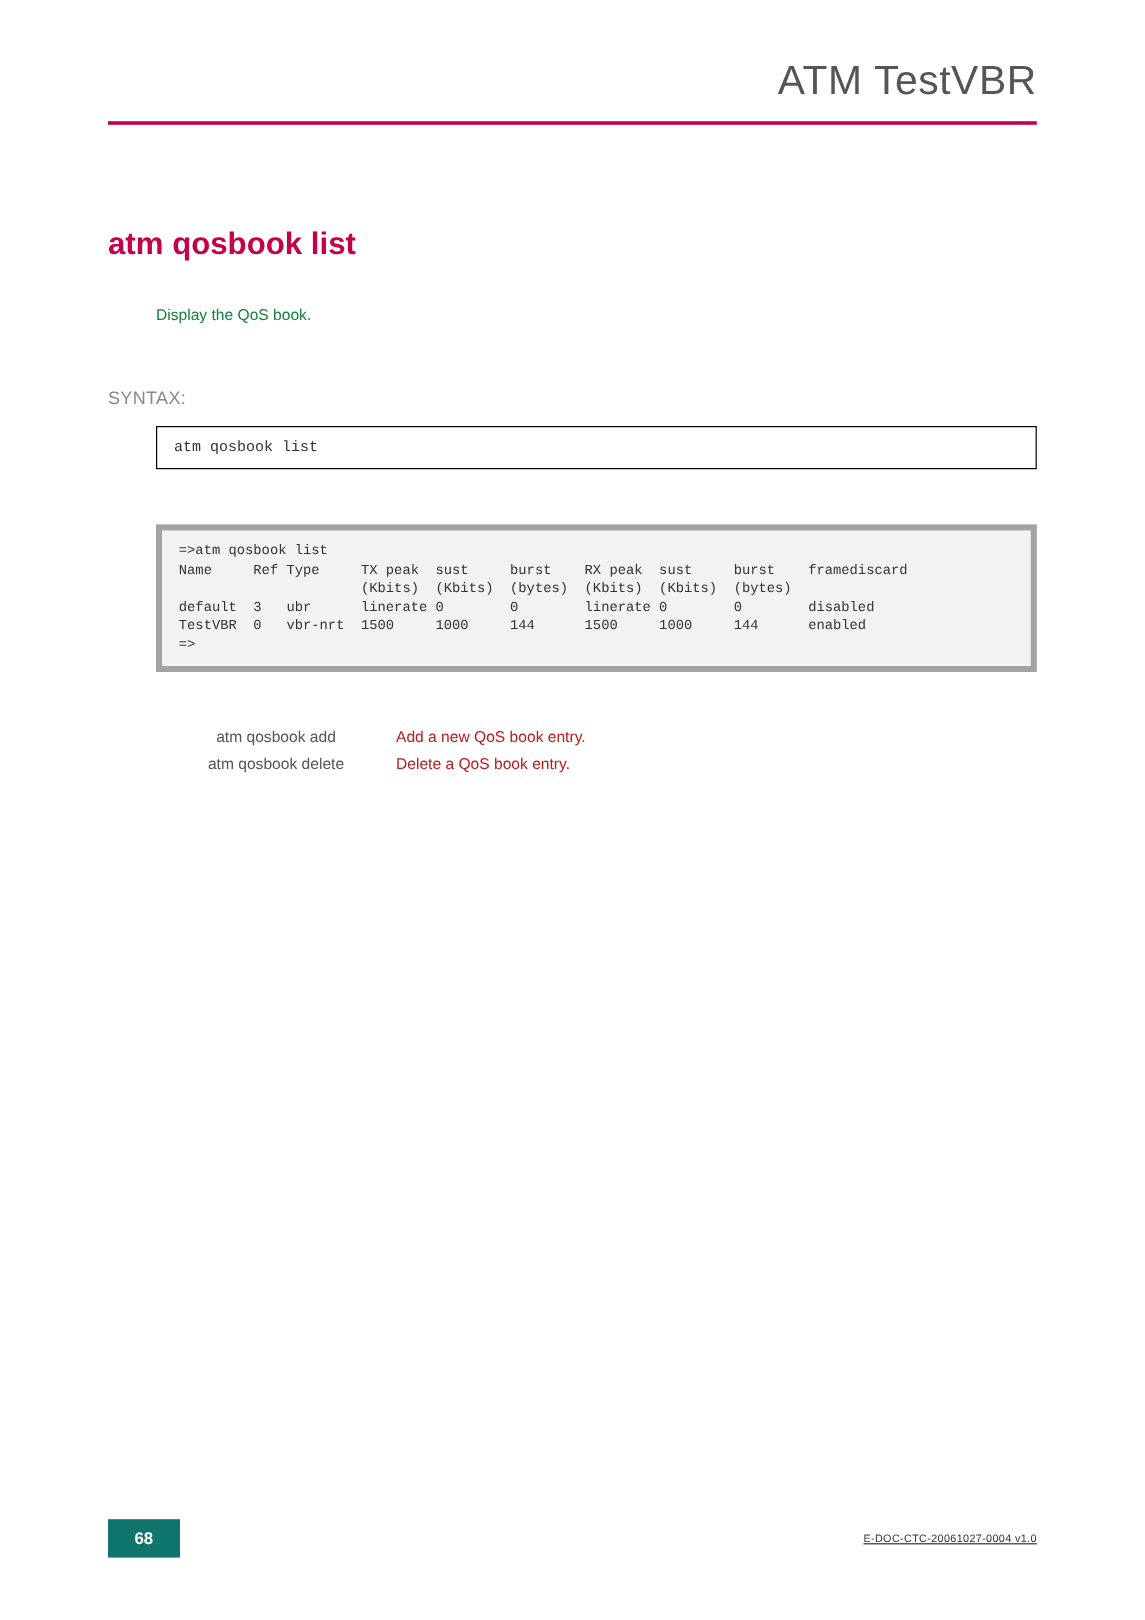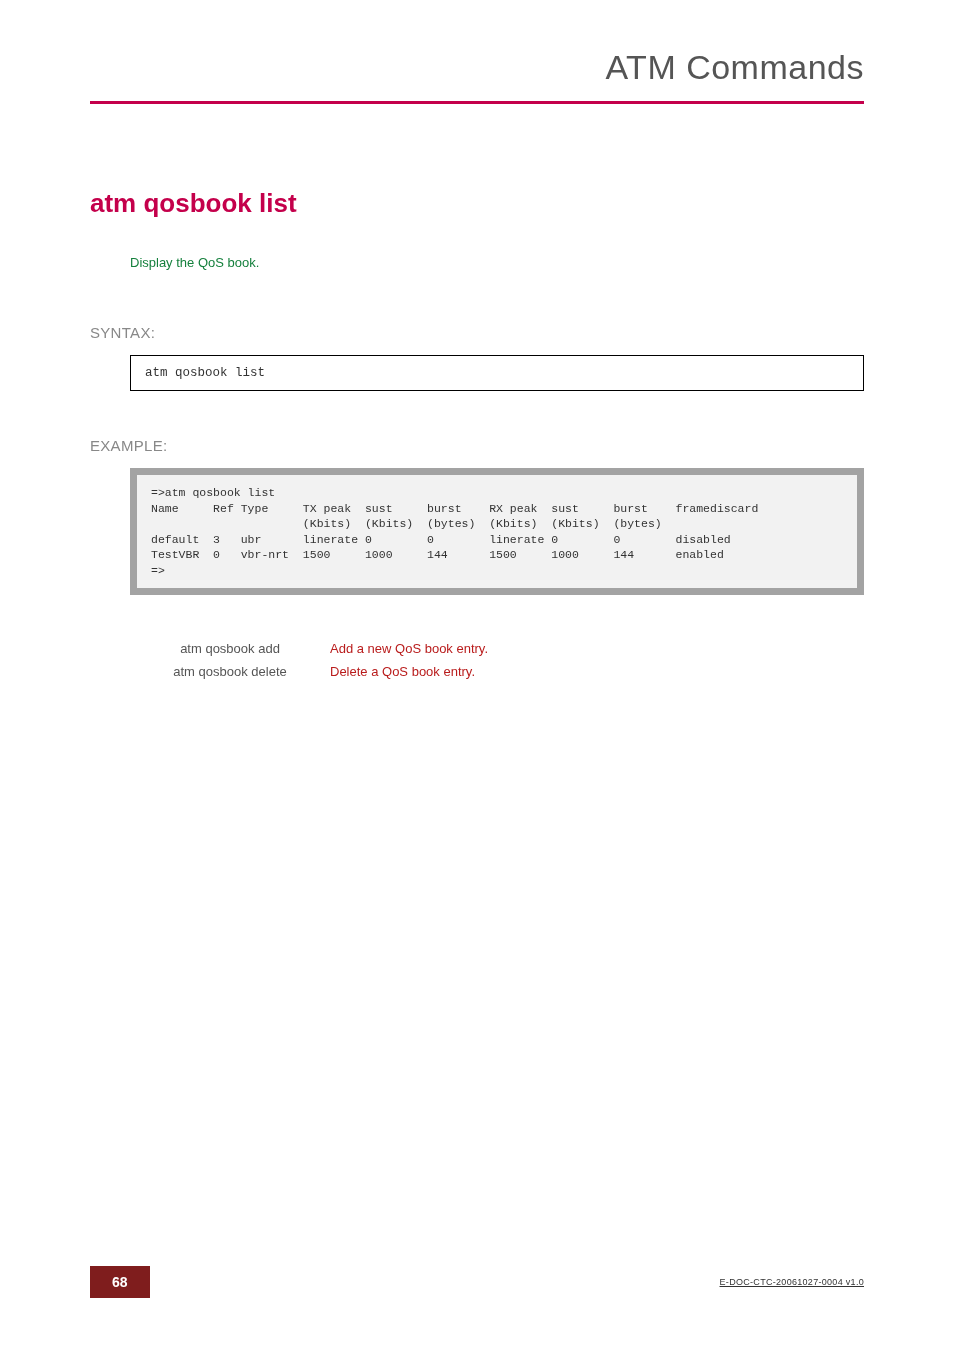--- a/index.html
+++ b/index.html
@@ -7,49 +7,48 @@
   .page { width: 954px; height: 1350px; position: relative; padding: 0; }
   .header { padding: 48px 90px 0 90px; }
   .header-title { text-align: right; font-size: 34px; color: #555; font-weight: 400; letter-spacing: 0.5px; }
   .header-rule { margin: 14px 90px 0 90px; height: 3px; background: #c4004b; }
   .content { padding: 84px 90px 0 90px; }
   .cmd-title { color: #c4004b; font-size: 26px; font-weight: bold; margin-bottom: 36px; }
   .indent { margin-left: 40px; }
   .intro { font-size: 13px; color: #15803d; margin-bottom: 54px; }
   .section-label { color: #888; font-size: 15px; font-weight: normal; letter-spacing: 0.3px; margin-bottom: 14px; }
   .code-box { border: 1px solid #000; background: #fff; padding: 10px 14px; font-family: "Courier New", Courier, monospace; font-size: 12.5px; color: #333; white-space: pre; overflow: hidden; margin-bottom: 46px; }
-  .example-box { border: 7px solid #a3a3a3; background: #f2f2f2; padding: 10px 14px; font-family: "Courier New", Courier, monospace; font-size: 11.5px; color: #333; white-space: pre; overflow: hidden; margin-bottom: 46px; line-height: 1.35; }
+  .example-box { border: 5px solid #a3a3a3; background: #f2f2f2; padding: 10px 14px; font-family: "Courier New", Courier, monospace; font-size: 11.5px; color: #333; white-space: pre; overflow: hidden; margin-bottom: 46px; line-height: 1.35; }
   .rel-table { margin-left: 40px; }
   .rel-row { display: flex; font-size: 13px; margin-bottom: 8px; text-align: center; }
   .rel-cmd { width: 200px; color: #555; }
   .rel-desc { color: #b91c1c; }
   .footer { position: absolute; bottom: 52px; left: 0; right: 0; display: flex; align-items: center; justify-content: space-between; padding: 0 90px; }
-  .page-num-box { background: #7f1d1d; color: #fff; font-weight: bold; font-size: 14px; padding: 8px 22px; }
+  .page-num-box { background: #0f766e; color: #fff; font-weight: bold; font-size: 14px; padding: 8px 22px; }
   .doc-id { font-size: 9px; color: #333; letter-spacing: 0.3px; text-decoration: underline; }
 </style>
 </head>
 <body>
 
 <div class="page">
 
   <div class="header">
-    <div class="header-title">ATM Commands</div>
+    <div class="header-title">ATM TestVBR</div>
   </div>
   <div class="header-rule"></div>
 
   <div class="content">
 
     <div class="cmd-title">atm qosbook list</div>
 
     <div class="intro indent">Display the QoS book.</div>
 
     <div class="section-label">SYNTAX:</div>
     <div class="code-box indent">atm qosbook list</div>
 
-    <div class="section-label">EXAMPLE:</div>
     <div class="example-box indent">=&gt;atm qosbook list
 Name     Ref Type     TX peak  sust     burst    RX peak  sust     burst    framediscard
                       (Kbits)  (Kbits)  (bytes)  (Kbits)  (Kbits)  (bytes)
 default  3   ubr      linerate 0        0        linerate 0        0        disabled
 TestVBR  0   vbr-nrt  1500     1000     144      1500     1000     144      enabled
 =&gt;</div>
 
     <div class="rel-table">
       <div class="rel-row">
         <div class="rel-cmd">atm qosbook add</div>

